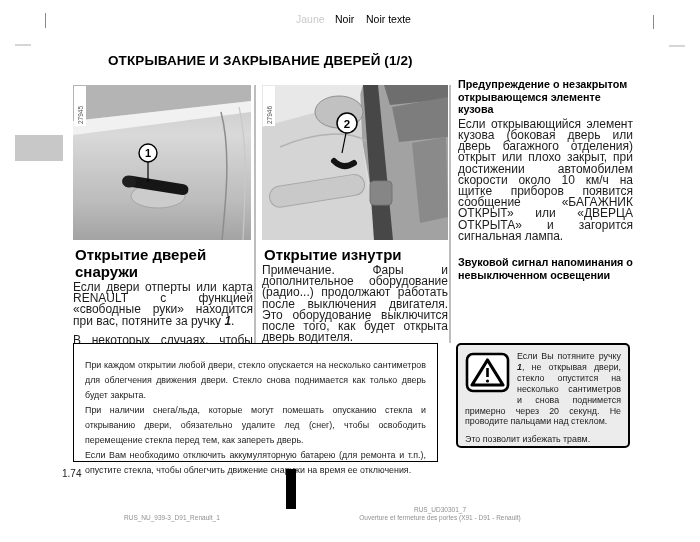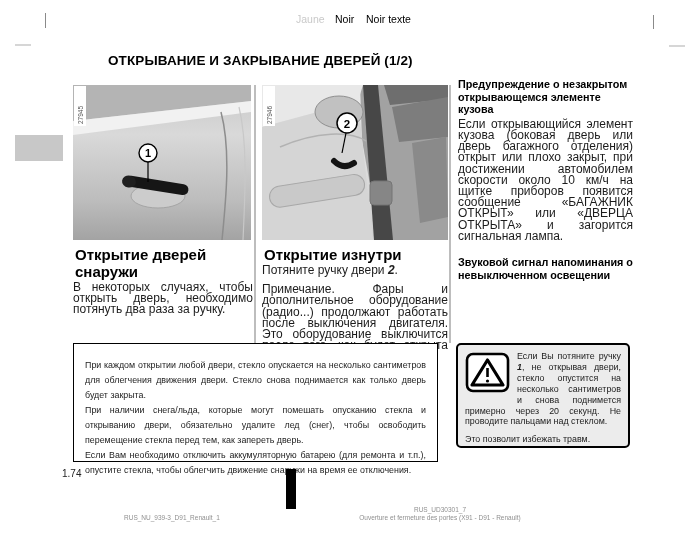--- a/index.html
+++ b/index.html
@@ -123,26 +123,26 @@
     </g>
     <g>
       <rect x="1" y="1" width="12" height="40" fill="#ffffff"></rect>
       <text transform="translate(10,39) rotate(-90)" font-size="6.5" fill="#555">27946</text>
     </g>
   </svg>
 </div>
 
 <div class="abs" style="left:73px;top:246px;width:180px;">
   <p class="h-col">Открытие дверей снаружи</p>
+  <p class="body-p"><span>Если двери отперты или карта RENAULT с функцией «свободные руки» находится при вас, потяните за ручку </span><span class="num">1</span><span>.</span></p>
   <p class="body-p">В некоторых случаях, чтобы открыть дверь, необходимо потянуть два раза за ручку.</p>
 </div>
 
 <div class="abs" style="left:262px;top:246px;width:186px;">
   <p class="h-col">Открытие изнутри</p>
-  <p class="body-p"><span>Потяните ручку двери </span><span class="num">2</span><span>.</span></p>
   <p class="body-p"><span class="bold">Примечание.</span><span> Фары и дополнительное оборудование (радио...) продолжают работать после выключения двигателя. Это оборудование выключится после того, как будет открыта дверь водителя.</span></p>
 </div>
 
 <div class="abs" style="left:458px;top:78px;width:175px;">
   <div>
     <p class="h-col3">Предупреждение о незакрытом открывающемся элементе кузова</p>
     <p class="body-p">Если открывающийся элемент кузова (боковая дверь или дверь багажного отделения) открыт или плохо закрыт, при достижении автомобилем скорости около 10 км/ч на щитке приборов появится сообщение «БАГАЖНИК ОТКРЫТ» или «ДВЕРЦА ОТКРЫТА» и загорится сигнальная лампа.</p>
   </div>
   <div class="sect-gap">
     <p class="h-col3">Звуковой сигнал напоминания о невыключенном освещении</p>

